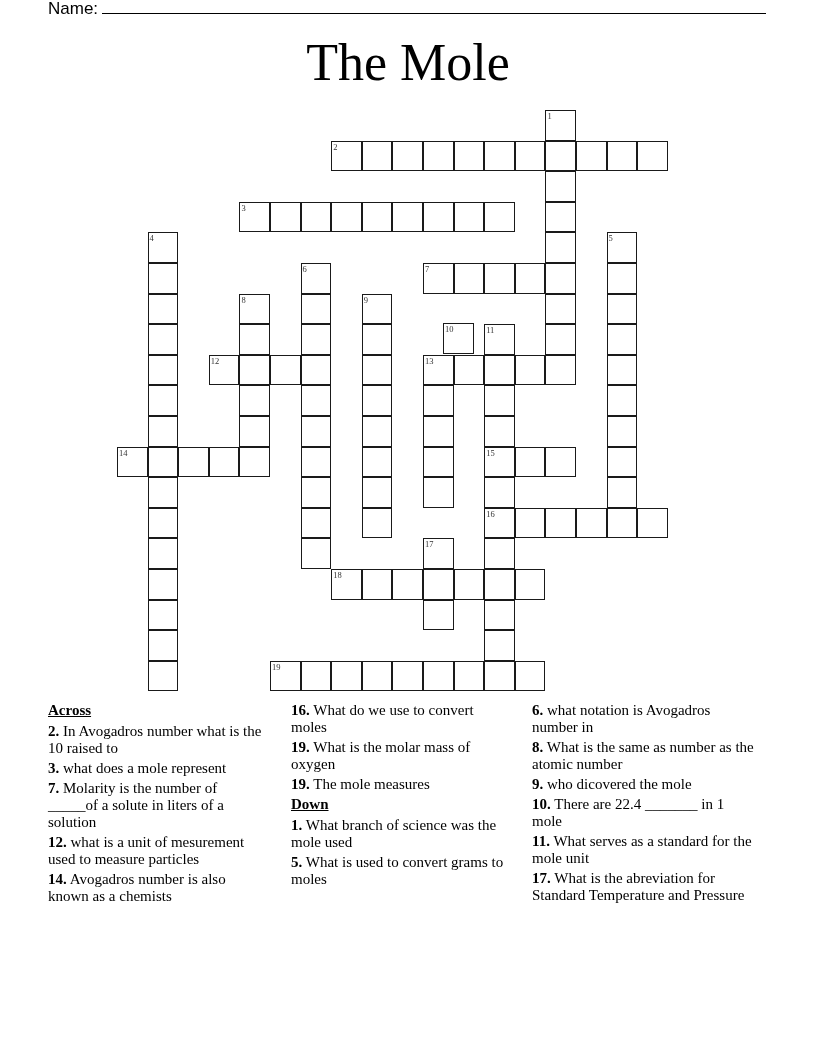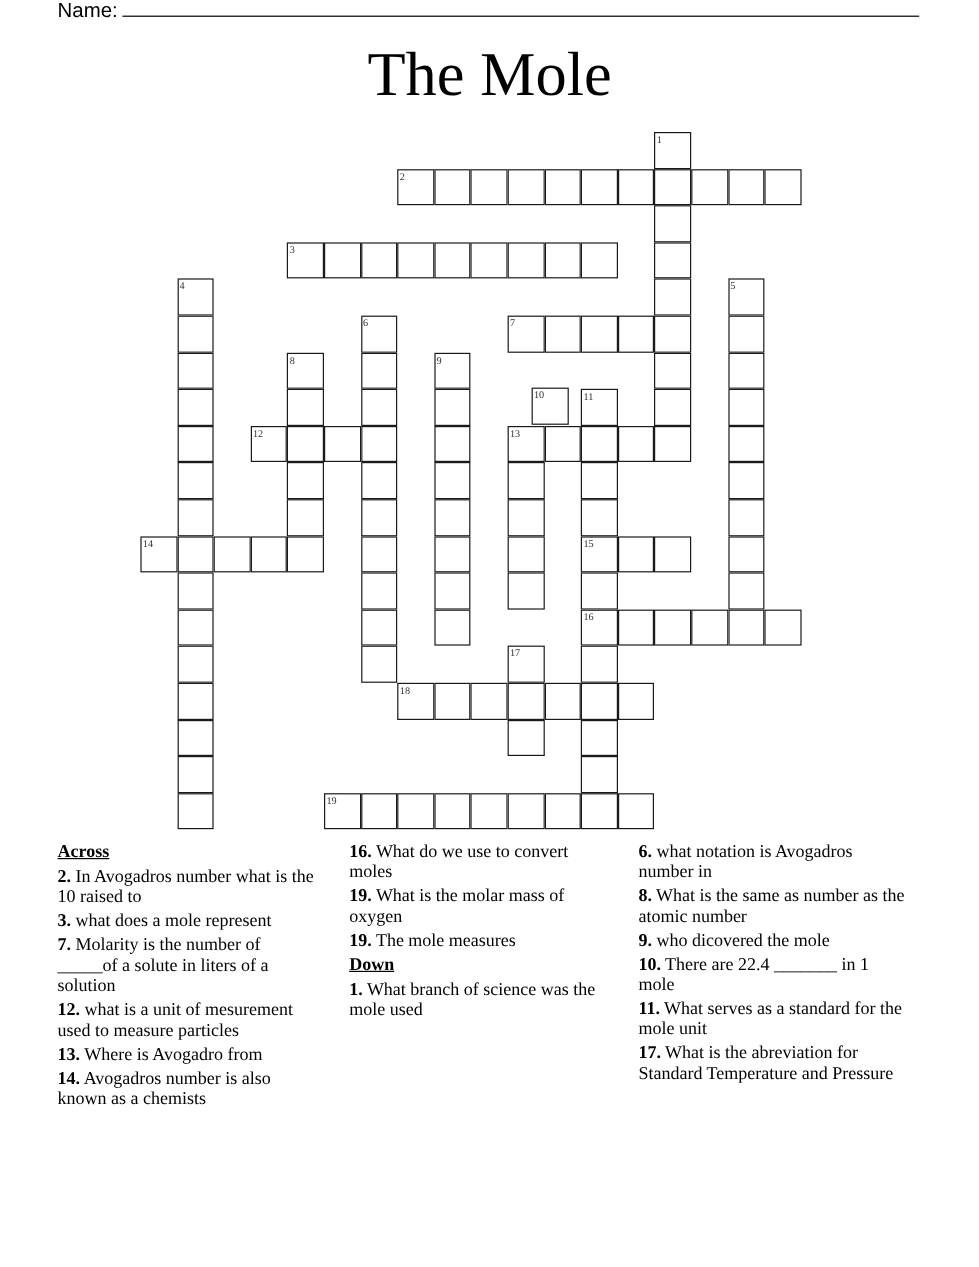--- a/index.html
+++ b/index.html
@@ -212,30 +212,30 @@
     <div class="cell" style="left: 453.6px; top: 660.8px;"></div>
     <div class="cell" style="left: 514.8px; top: 660.8px;"></div>
   </div>
 
 <div class="clues col1">
   <div class="clue-head">Across</div>
   <div class="clue"><b>2.</b> <span>In Avogadros number what is the 10 raised to</span></div>
   <div class="clue"><b>3.</b> <span>what does a mole represent</span></div>
   <div class="clue"><b>7.</b> <span>Molarity is the number of _____of a solute in liters of a solution</span></div>
   <div class="clue"><b>12.</b> <span>what is a unit of mesurement used to measure particles</span></div>
-  <div class="clue"><b>13.</b> <span>Where is Avogadro from</span></div>
   <div class="clue"><b>14.</b> <span>Avogadros number is also known as a chemists</span></div>
 </div>
 
 <div class="clues col2">
   <div class="clue"><b>16.</b> <span>What do we use to convert moles</span></div>
   <div class="clue"><b>19.</b> <span>What is the molar mass of oxygen</span></div>
   <div class="clue"><b>19.</b> <span>The mole measures</span></div>
   <div class="clue-head">Down</div>
   <div class="clue"><b>1.</b> <span>What branch of science was the mole used</span></div>
+  <div class="clue"><b>5.</b> <span>What is used to convert grams to moles</span></div>
 </div>
 
 <div class="clues col3">
   <div class="clue"><b>6.</b> <span>what notation is Avogadros number in</span></div>
   <div class="clue"><b>8.</b> <span>What is the same as number as the atomic number</span></div>
   <div class="clue"><b>9.</b> <span>who dicovered the mole</span></div>
   <div class="clue"><b>10.</b> <span>There are 22.4 _______ in 1 mole</span></div>
   <div class="clue"><b>11.</b> <span>What serves as a standard for the mole unit</span></div>
   <div class="clue"><b>17.</b> <span>What is the abreviation for Standard Temperature and Pressure</span></div>
 </div>

